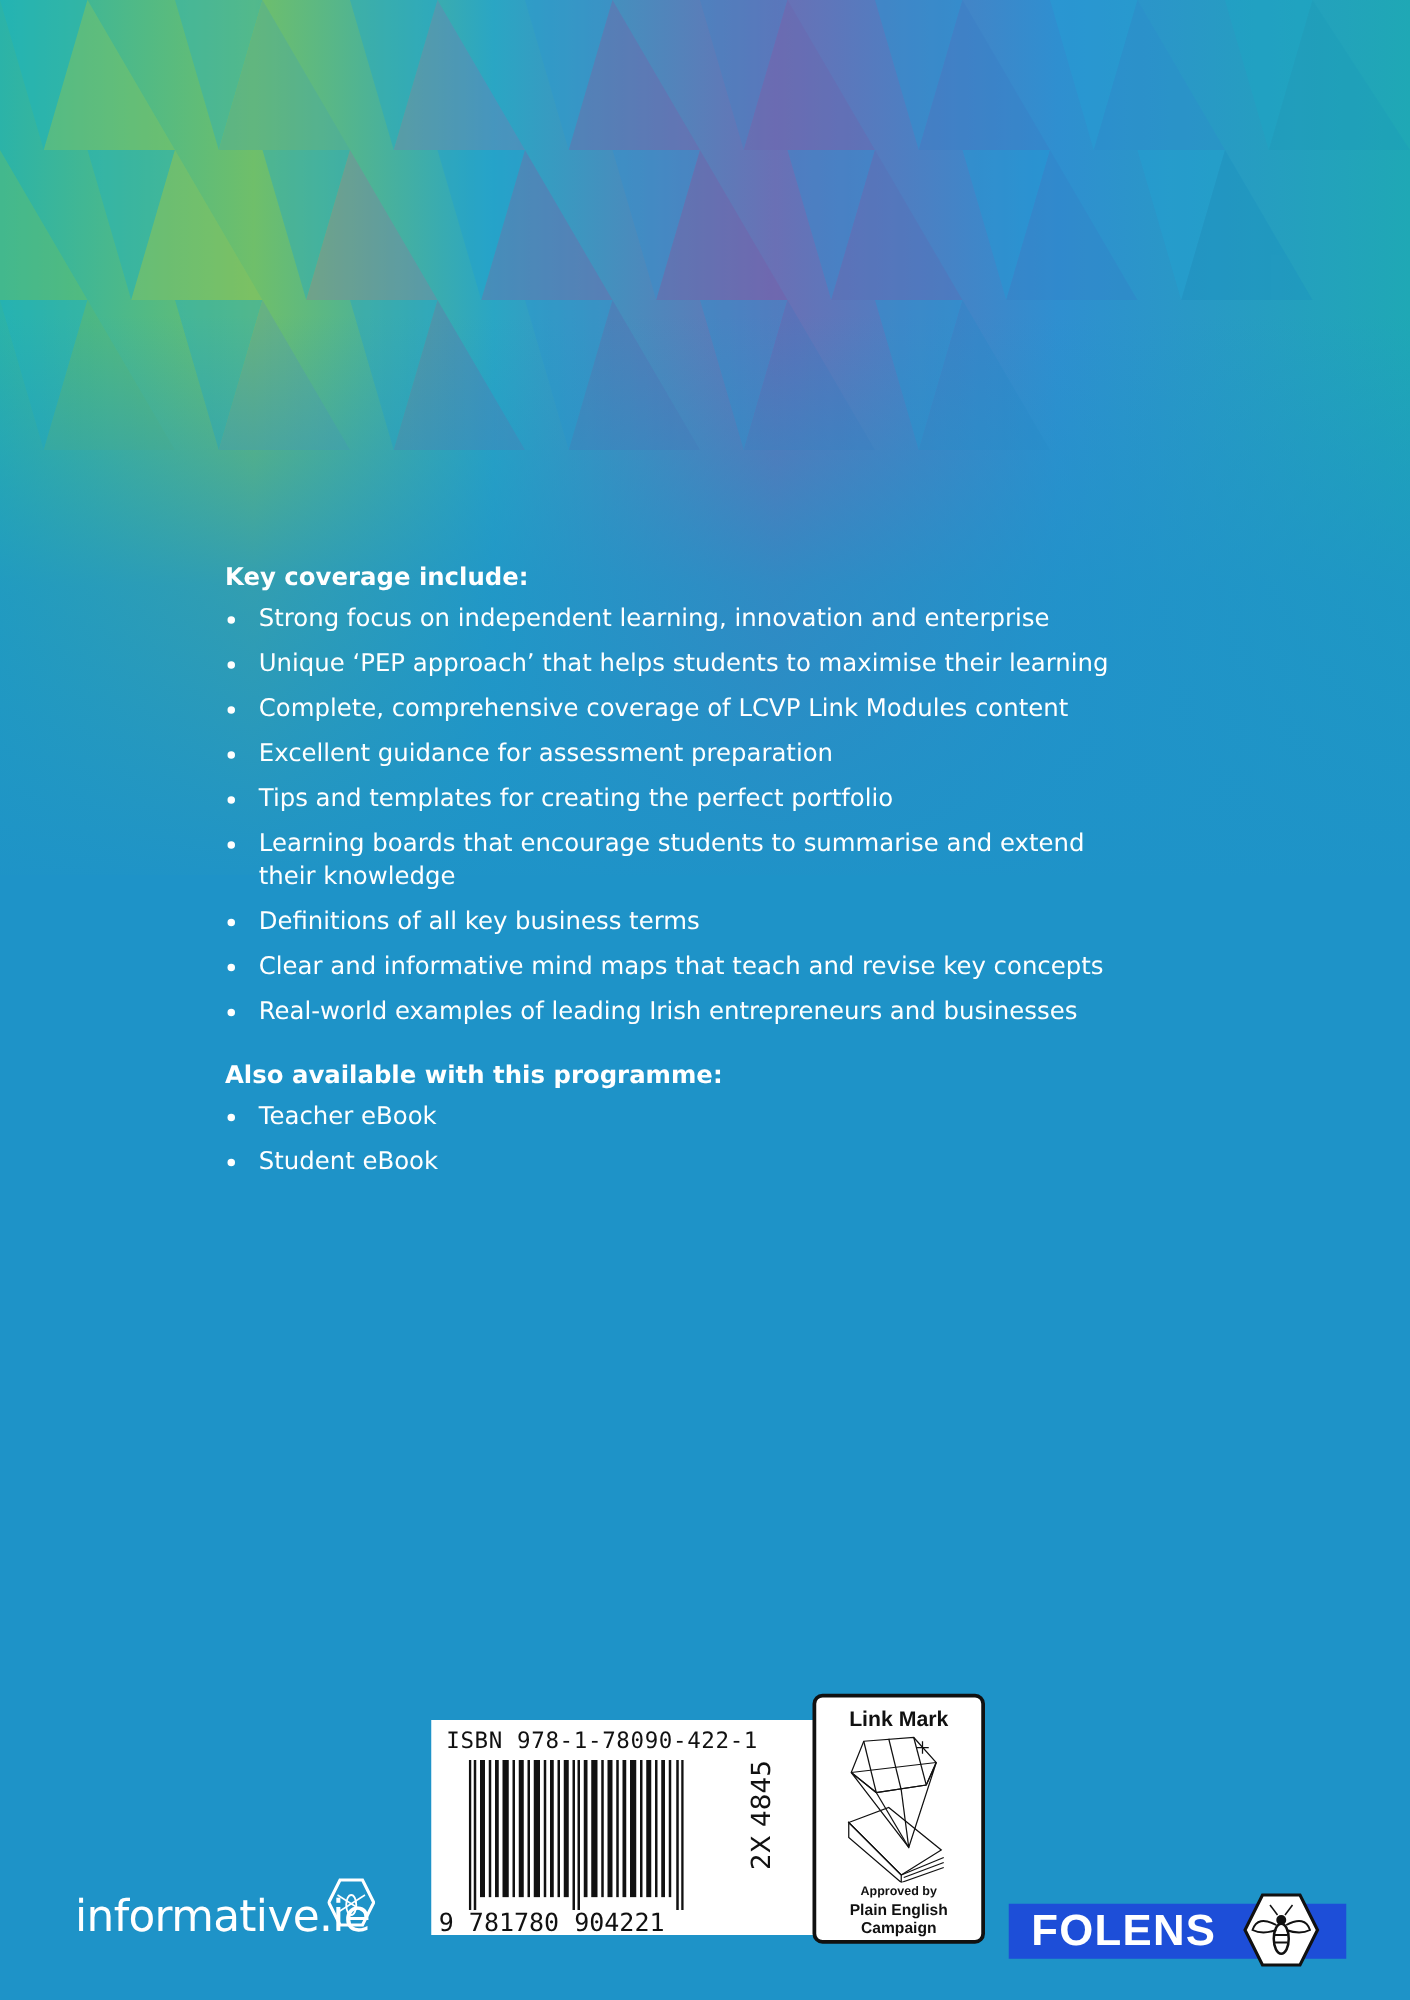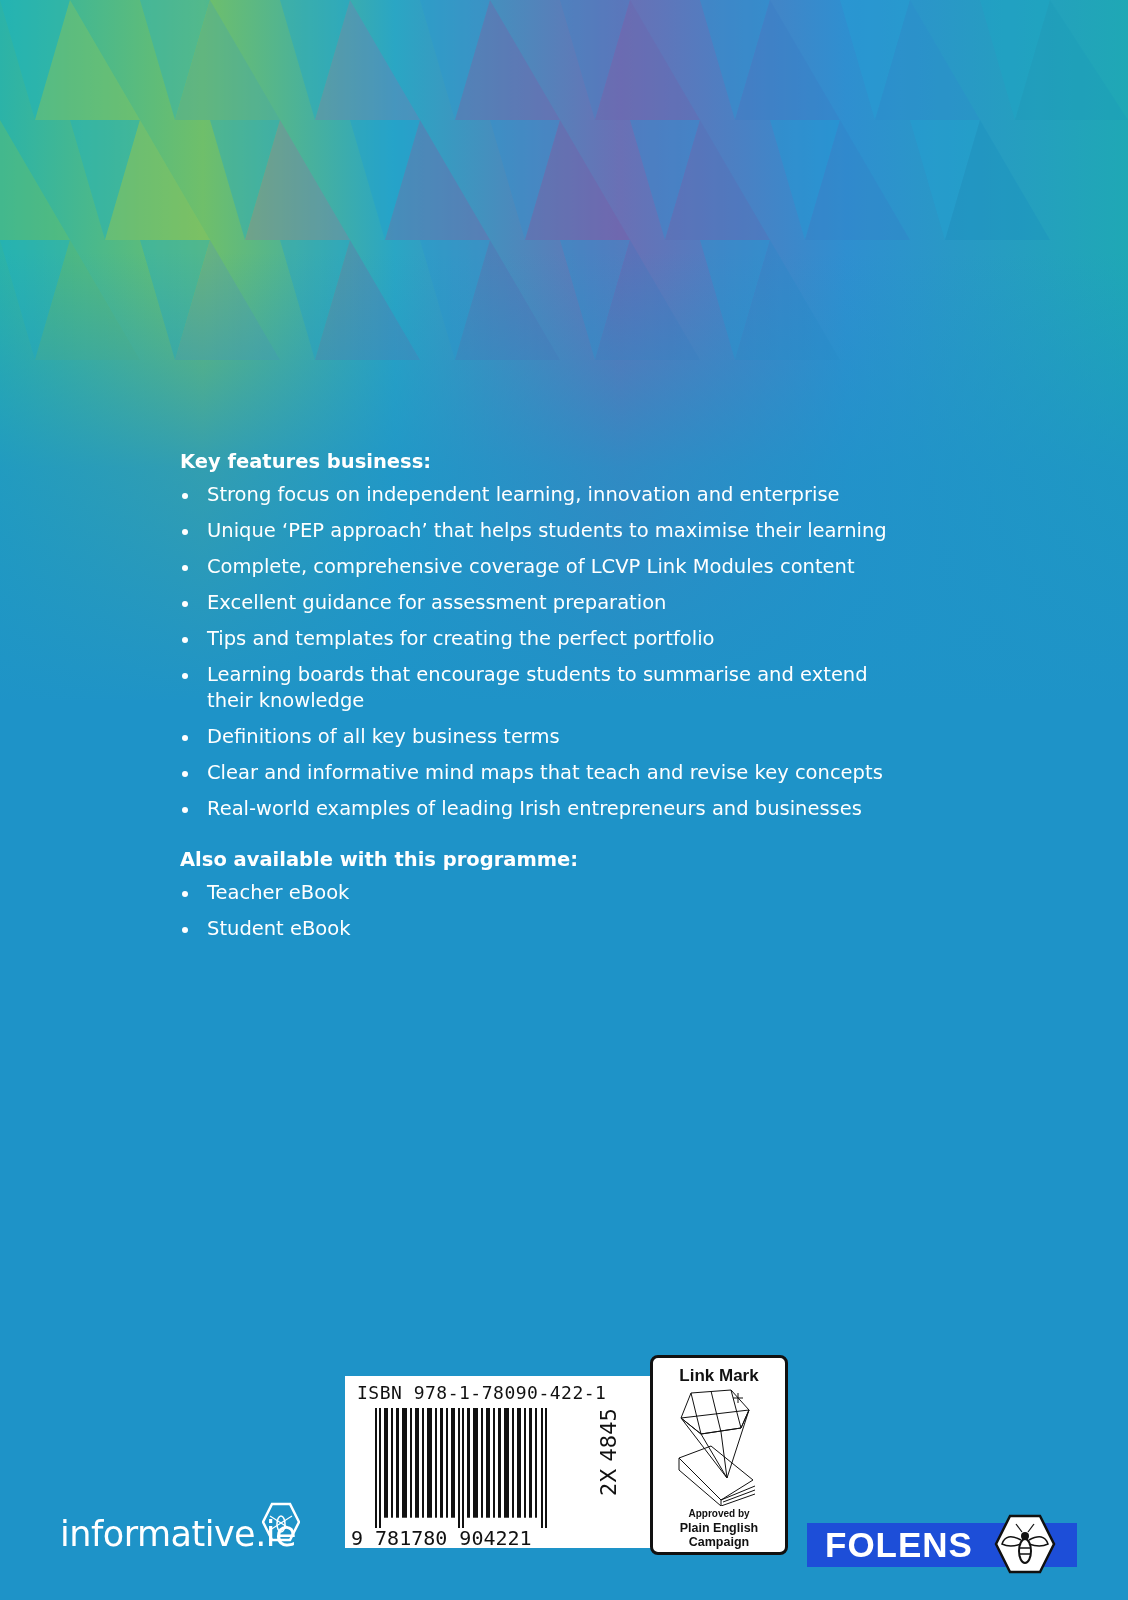--- a/index.html
+++ b/index.html
@@ -111,21 +111,21 @@
     <polygon points="560,240 630,240 595,360" fill="#2396d4"></polygon>
     <polygon points="630,240 700,360 595,360" fill="#4674bd"></polygon>
     <polygon points="700,240 770,240 735,360" fill="#1c9dd6"></polygon>
     <polygon points="770,240 840,360 735,360" fill="#2b86c8"></polygon>
   </g>
 </svg>
 <div class="bg-fade"></div>
 
 <div class="content">
 
-  <div class="section-heading">Key features business:</div>
+  <div class="section-heading">Key coverage include:</div>
   <ul class="bullets">
     <li>Strong focus on independent learning, innovation and enterprise</li>
     <li>Unique ‘PEP approach’ that helps students to maximise their learning</li>
     <li>Complete, comprehensive coverage of LCVP Link Modules content</li>
     <li>Excellent guidance for assessment preparation</li>
     <li>Tips and templates for creating the perfect portfolio</li>
     <li style="width:680px">Learning boards that encourage students to summarise and extend their knowledge</li>
     <li>Definitions of all key business terms</li>
     <li>Clear and informative mind maps that teach and revise key concepts</li>
     <li>Real-world examples of leading Irish entrepreneurs and businesses</li>

